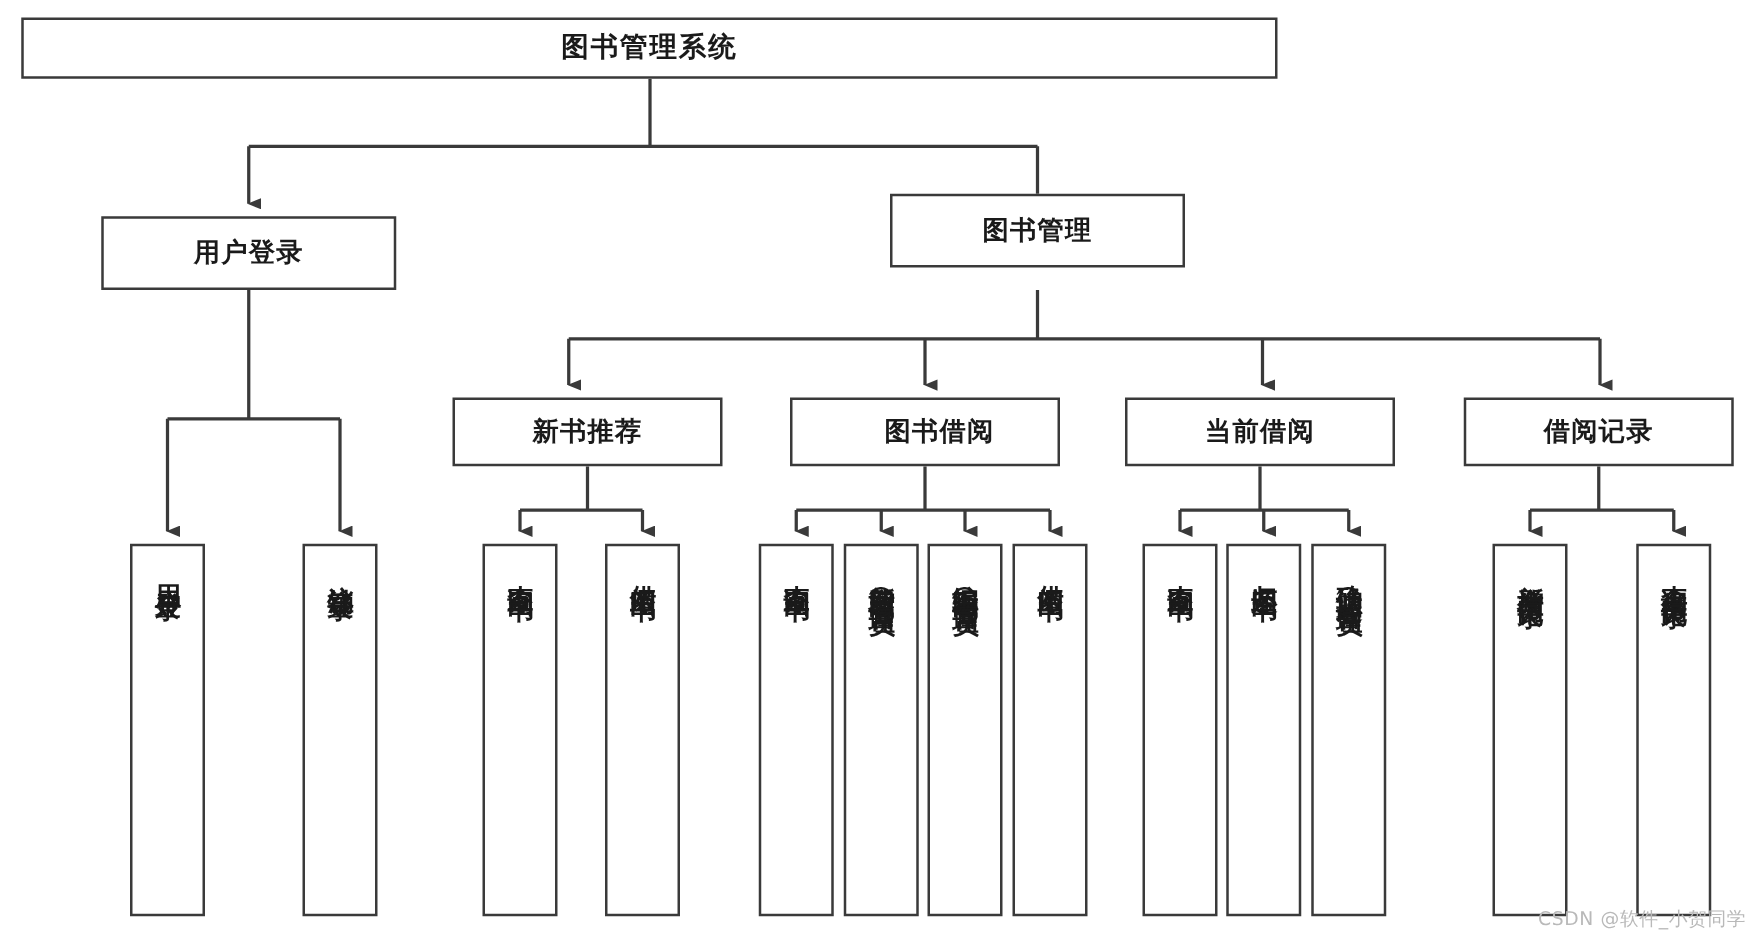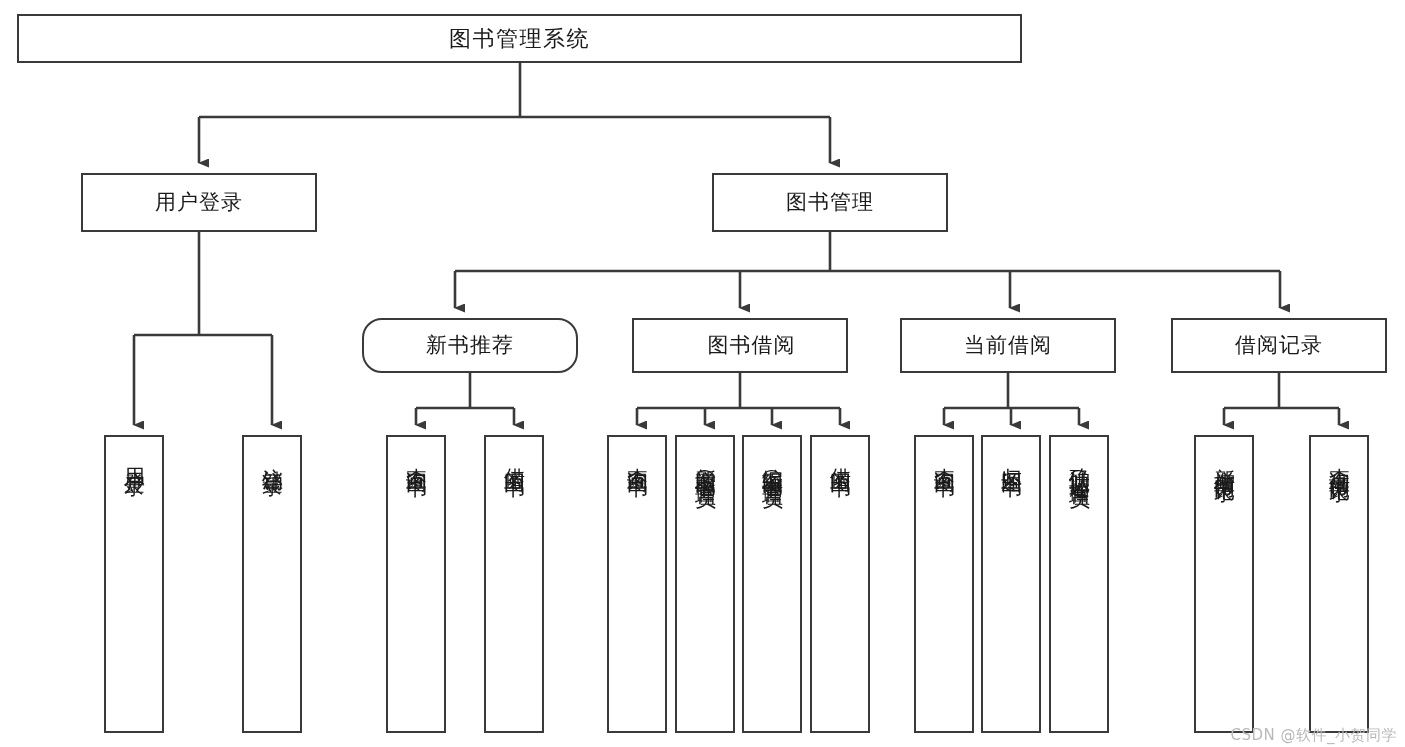--- a/index.html
+++ b/index.html
@@ -34,20 +34,21 @@
     display: flex;
     align-items: center;
     justify-content: center;
     color: #1a1a1a;
   }
   .node .node-label {
     display: block;
     text-align: right;
     line-height: 1.18;
     white-space: nowrap;
+    font-weight: bold;
   }
   
   .node.horiz .node-label {
     font-size: 21px;
     letter-spacing: 1px;
   }
   .node.root .node-label {
     font-size: 22px;
     letter-spacing: 1.5px;
   }
@@ -130,25 +131,25 @@
     </g>
   </svg>
 
   <div class="node horiz root" style="left:17px; top:14px; width:1005px; height:49px;">
     <span class="node-label">图书管理系统</span>
   </div>
 
   <div class="node horiz" style="left:81px; top:173px; width:236px; height:59px;">
     <span class="node-label">用户登录</span>
   </div>
-  <div class="node horiz" style="left:712px; top:173px; width:236px; height:59px;">
+  <div class="node horiz" style="left:712px; top:155px; width:236px; height:59px;">
     <span class="node-label">图书管理</span>
   </div>
 
-  <div class="node horiz" style="left:362px; top:318px; width:216px; height:55px;border-radius:20px;">
+  <div class="node horiz" style="left:362px; top:318px; width:216px; height:55px;">
     <span class="node-label">新书推荐</span>
   </div>
   <div class="node horiz" style="left:632px; top:318px; width:216px; height:55px;padding-left:23px;">
     <span class="node-label">图书借阅</span>
   </div>
   <div class="node horiz" style="left:1171px; top:318px; width:216px; height:55px;">
     <span class="node-label">借阅记录</span>
   </div>
   <div class="node horiz" style="left:900px; top:318px; width:216px; height:55px;">
     <span class="node-label">当前借阅</span>

